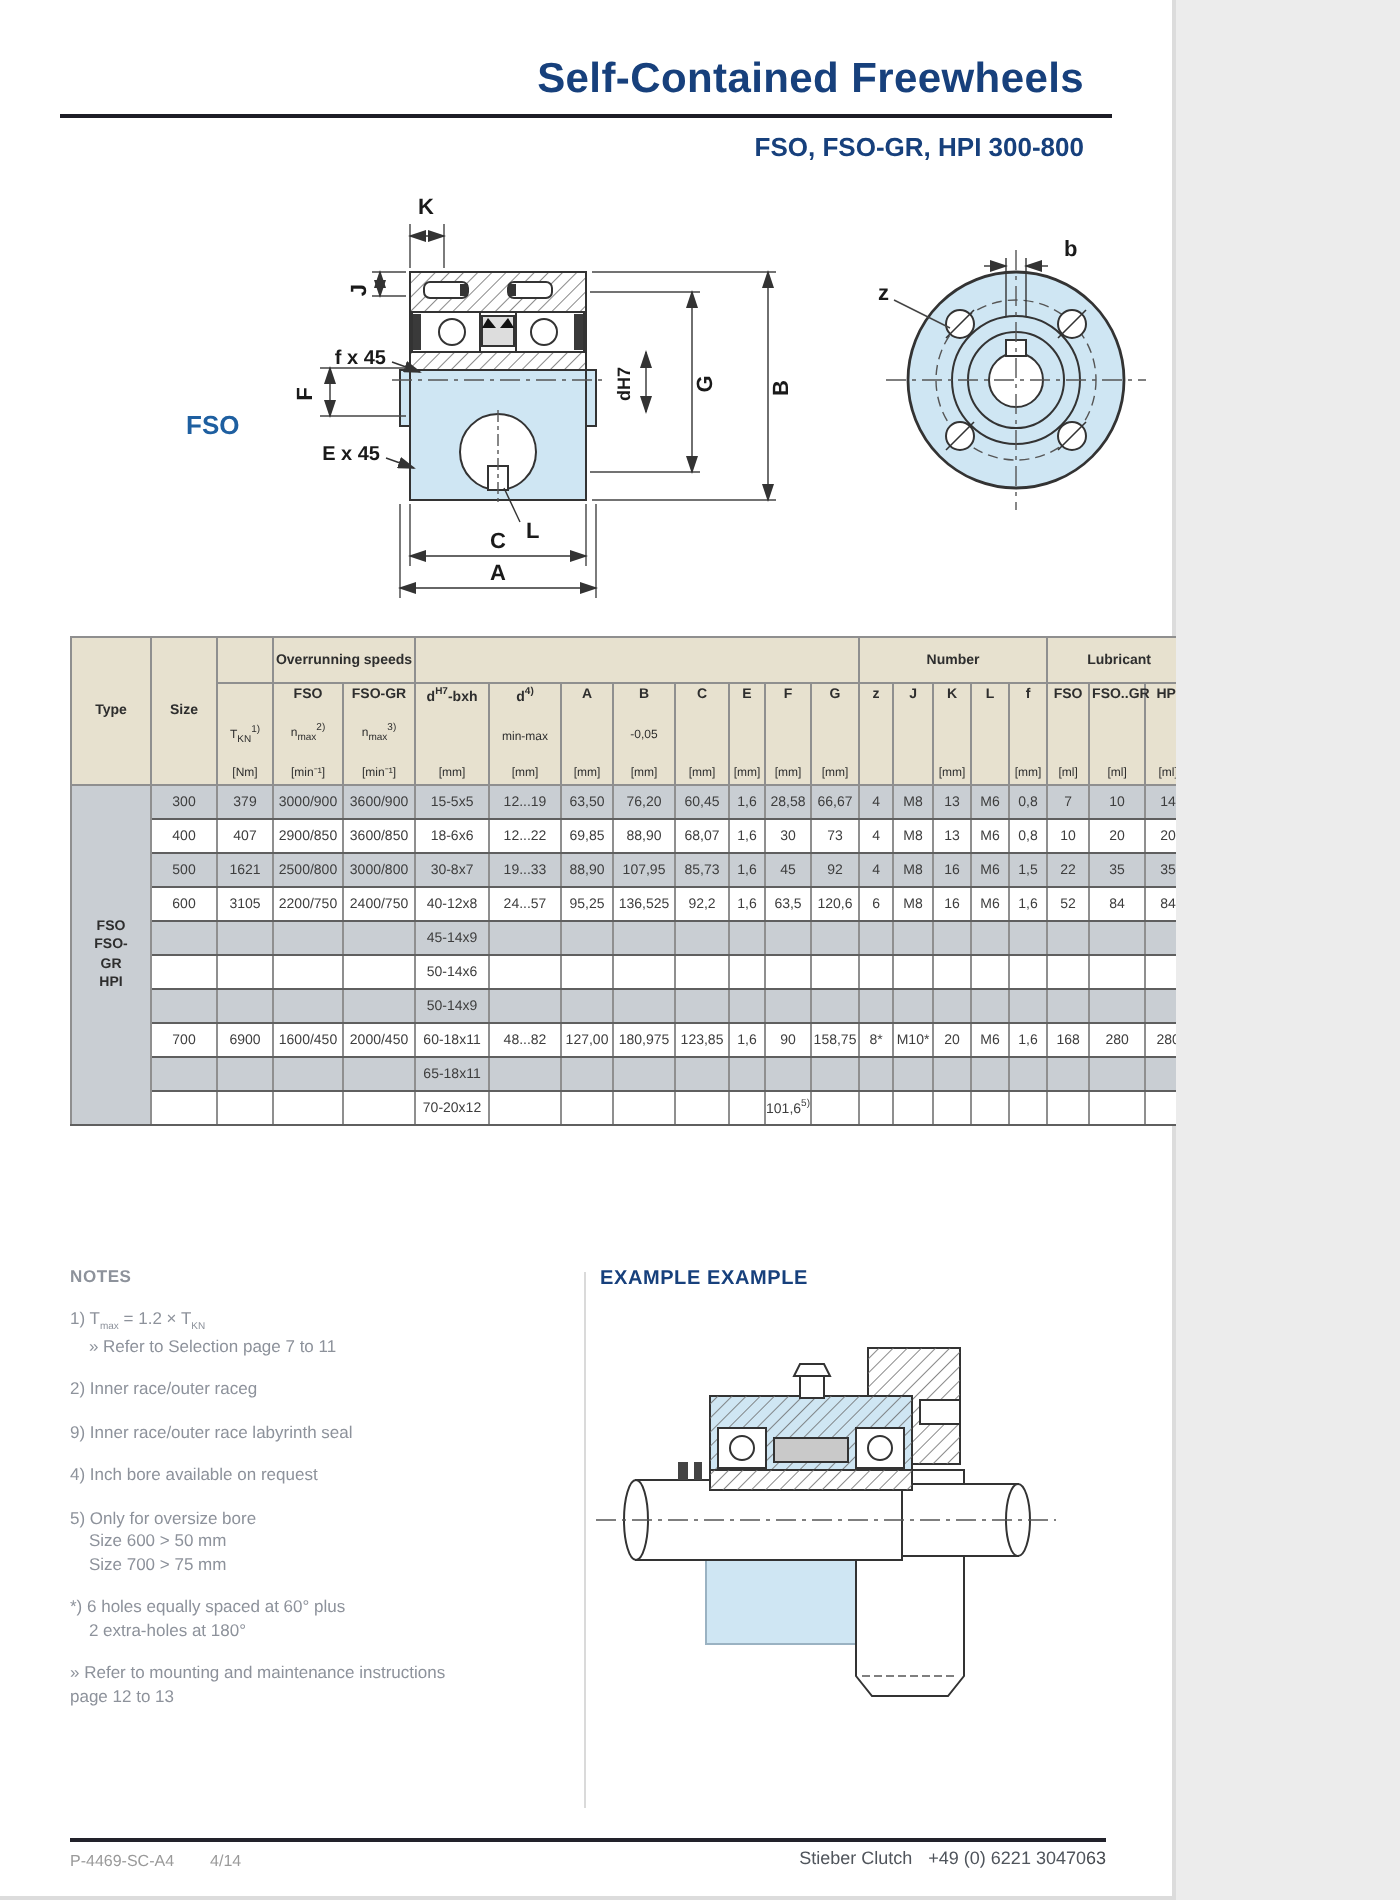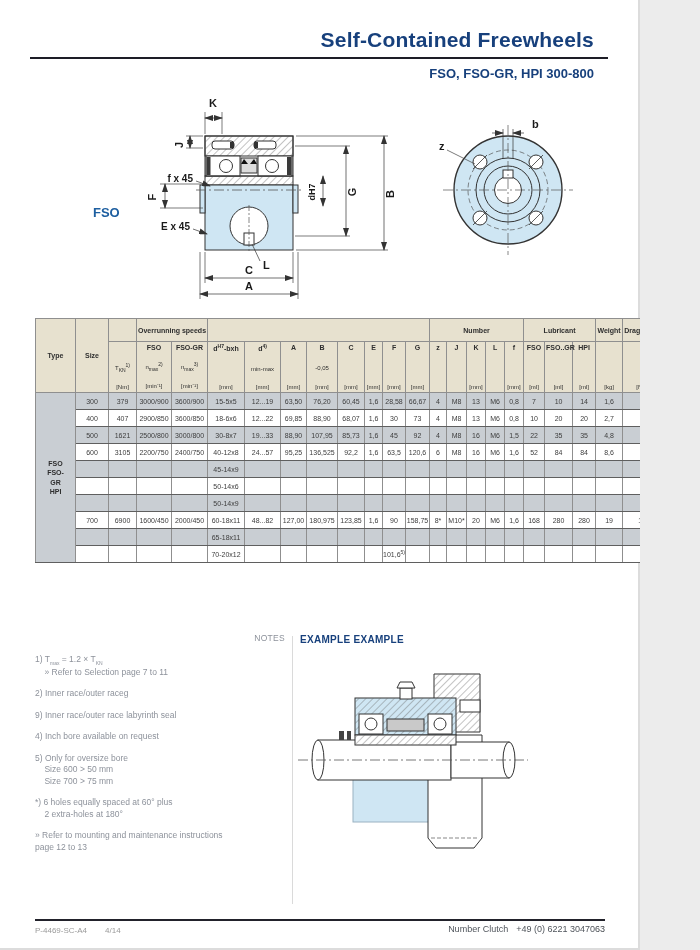--- a/index.html
+++ b/index.html
@@ -1,16 +1,16 @@
 <!DOCTYPE html>
 <html><head>
 <meta charset="utf-8">
 <style>
   html,body{margin:0;padding:0;background:#ececec;}
-  .page{position:relative;width:640px;height:950px;background:#ffffff;
+  .page{position:relative;width:588px;height:950px;background:#ffffff;
         font-family:"Liberation Sans",sans-serif;overflow:hidden;
         box-shadow:inset -2px -2px 0 #dcdcdc;}
   
   .title{position:absolute;top:28px;right:46px;font-size:21px;font-weight:bold;color:#17407c;letter-spacing:0.2px;}
   .rule-top{position:absolute;left:30px;right:32px;top:57px;height:2px;background:#1d1d26;}
   .subtitle{position:absolute;top:66px;right:46px;font-size:13px;font-weight:bold;color:#17407c;}
   
   svg text{font-family:"Liberation Sans",sans-serif;}
   .dim{font-size:11px;font-weight:bold;fill:#1a1a1a;}
   .dim-s{font-size:10px;font-weight:bold;fill:#1a1a1a;}
@@ -25,21 +25,21 @@
   .h-main{font-size:7px;font-weight:bold;line-height:1.1;}
   .h-sub{font-size:6px;font-weight:normal;}
   .h-unit{font-size:6px;font-weight:normal;}
   .spec tbody td{font-size:7px;height:16px;background:#ffffff;color:#3d3d3d;
                  border-top:1px solid #5f5f5f;border-bottom:1px solid #5f5f5f;}
   .spec tbody tr.shade td{background:#c9ced3;}
   .spec tbody td.typecell{background:#ffffff;font-weight:bold;font-size:7px;line-height:1.3;color:#2e2e2e;}
   sup{font-size:5px;} sub{font-size:5px;}
   
   .notes{position:absolute;left:35px;top:633px;width:250px;}
-  .notes-title{font-size:10px;font-weight:normal;color:#17407c;margin:0 0 10px 0;letter-spacing:0.3px;text-align:right;}
+  .notes-title{font-size:10px;font-weight:bold;color:#17407c;margin:0 0 10px 0;letter-spacing:0.3px;}
   .notes p{font-size:8.5px;color:#8d929b;margin:0 0 10px 0;line-height:1.35;}
   .v-divider{position:absolute;left:292px;top:636px;width:1px;height:268px;background:#dadada;}
   .mounting-title{position:absolute;left:300px;top:634px;font-size:10px;font-weight:bold;color:#17407c;letter-spacing:0.3px;}
   
   .footer-rule{position:absolute;left:35px;right:35px;top:919px;height:2px;background:#22222b;}
   .footer-left{position:absolute;left:35px;top:926px;font-size:8px;color:#9a9a9a;}
   .footer-left span{margin-right:18px;}
   .footer-right{position:absolute;right:35px;top:924px;font-size:9px;color:#50555c;}
   .footer-right .brand{margin-right:8px;}
   .footer-right .page-no{color:#44484e;}
@@ -647,16 +647,16 @@
     <rect x="341" y="733" width="5" height="9" fill="#444"></rect>
     <rect x="349" y="733" width="4" height="9" fill="#444"></rect>
     <line x1="300" y1="762" x2="530" y2="762" stroke="#555" stroke-width="0.8" stroke-dasharray="10 3 2 3"></line>
   </svg>
 
   <div class="footer-rule"></div>
   <div class="footer-left">
     <span>P-4469-SC-A4</span><span>4/14</span>
   </div>
   <div class="footer-right">
-    <span class="brand">Number Clutch</span><span>+49 (0) 6221 30470</span><span class="page-no">63</span>
+    <span class="brand">Stieber Clutch</span><span>+49 (0) 6221 30470</span><span class="page-no">63</span>
   </div>
 
 </div>
 
 </body></html>

